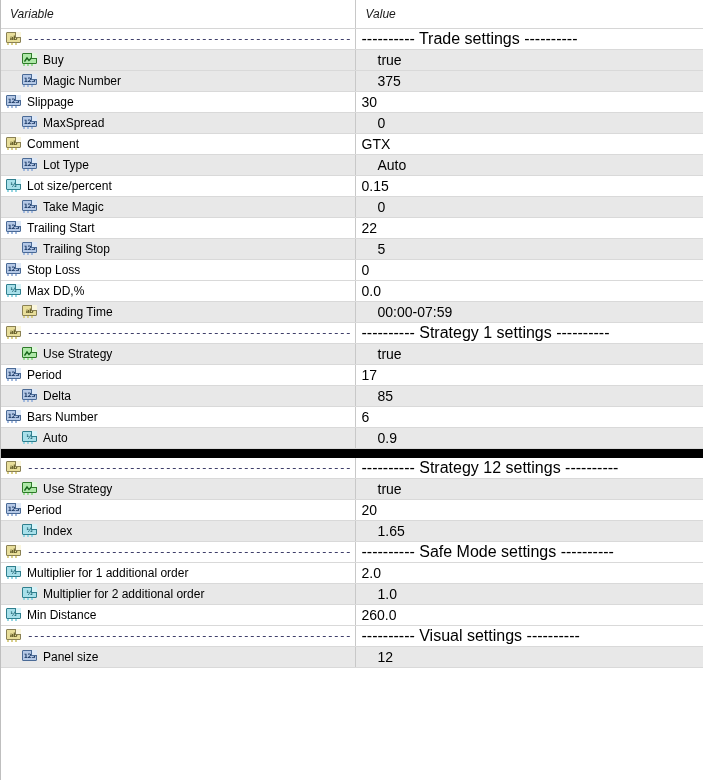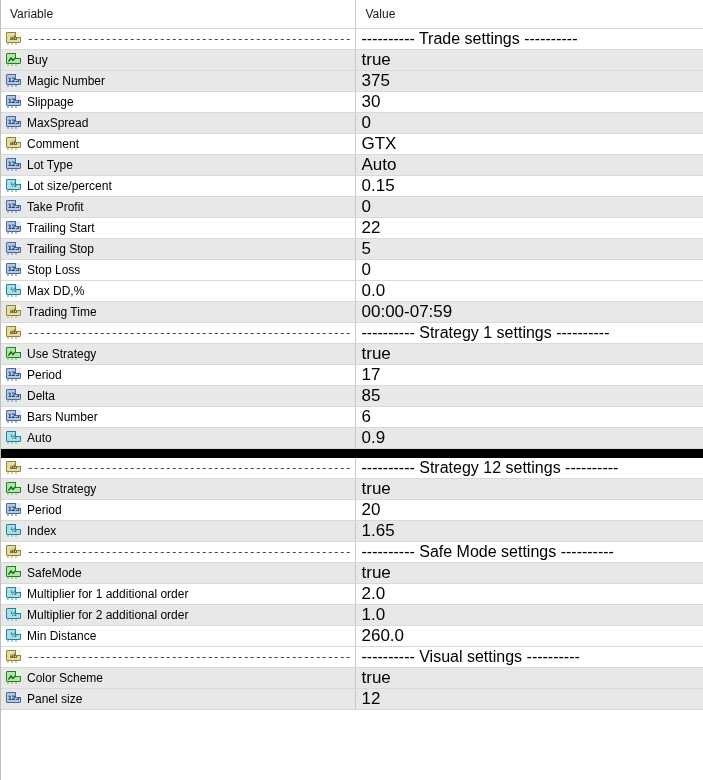--- a/index.html
+++ b/index.html
@@ -35,51 +35,52 @@
 
   .hdr-row td {
     height: 28px;
     background: #ffffff;
     border-right: 1px solid #c8c8c8;
     border-bottom: 1px solid #d6d6d6;
     padding: 0 0 0 10px;
     font-size: 12px;
     color: #1a1a1a;
     vertical-align: middle;
+    font-style: italic;
   }
   .hdr-row td.last { border-right: none; }
 
   .row td {
     height: 20px;
     padding: 0;
     vertical-align: middle;
     border-right: 1px solid #c8c8c8;
     border-bottom: 1px solid #d9d9d9;
     overflow: hidden;
     white-space: nowrap;
   }
   .row td.last { border-right: none; }
 
-  .row.alt td { background: #e8e8e8; }
+  .row.alt td { background: #e8e8e8; padding-left: 16px; }
   .row.plain td { background: #ffffff; }
 
   .cell-var {
     display: flex;
     align-items: center;
     height: 20px;
     padding-left: 6px;
     box-sizing: border-box;
   }
   .cell-val {
     display: block;
     height: 20px;
     line-height: 20px;
     padding-left: 6px;
     box-sizing: border-box;
-    font-size: 17px;
+    font-size: 14px;
   }
   .var-label {
     margin-left: 6px;
     font-size: 12px;
     line-height: 20px;
     color: #000;
   }
 
   
   .ico {
@@ -373,21 +374,21 @@
             <div class="cell-var">
               <span class="ico num">
                 <span class="body">123</span>
                 <span class="fold"></span>
                 <span class="tail">
                   <i></i>
                   <i></i>
                   <i></i>
                 </span>
               </span>
-              <span class="var-label">Take Profit</span>
+              <span class="var-label">Take Magic</span>
             </div>
           </td>
           <td class="last">
             <span class="cell-val">0</span>
           </td>
         </tr>
         <tr class="row plain">
           <td>
             <div class="cell-var">
               <span class="ico num">
@@ -695,43 +696,20 @@
                   <i></i>
                 </span>
               </span>
               <span class="var-label dashline">------------------------------------------------------</span>
             </div>
           </td>
           <td class="last">
             <span class="cell-val sectlabel">---------- Safe Mode settings ----------</span>
           </td>
         </tr>
-        <tr class="row alt">
-          <td>
-            <div class="cell-var">
-              <span class="ico bool">
-                <span class="body">
-                  <svg width="11" height="8" viewBox="0 0 11 8" aria-hidden="true">
-                    <polyline points="0.5,6.5 3,3 5,5.5 9.5,0.8" fill="none" stroke="#17641a" stroke-width="1.4"></polyline>
-                  </svg>
-                </span>
-                <span class="fold"></span>
-                <span class="tail">
-                  <i></i>
-                  <i></i>
-                  <i></i>
-                </span>
-              </span>
-              <span class="var-label">SafeMode</span>
-            </div>
-          </td>
-          <td class="last">
-            <span class="cell-val">true</span>
-          </td>
-        </tr>
         <tr class="row plain">
           <td>
             <div class="cell-var">
               <span class="ico dbl">
                 <span class="body">½</span>
                 <span class="fold"></span>
                 <span class="tail">
                   <i></i>
                   <i></i>
                   <i></i>
@@ -797,43 +775,20 @@
               <span class="var-label dashline">------------------------------------------------------</span>
             </div>
           </td>
           <td class="last">
             <span class="cell-val sectlabel">---------- Visual settings ----------</span>
           </td>
         </tr>
         <tr class="row alt">
           <td>
             <div class="cell-var">
-              <span class="ico bool">
-                <span class="body">
-                  <svg width="11" height="8" viewBox="0 0 11 8" aria-hidden="true">
-                    <polyline points="0.5,6.5 3,3 5,5.5 9.5,0.8" fill="none" stroke="#17641a" stroke-width="1.4"></polyline>
-                  </svg>
-                </span>
-                <span class="fold"></span>
-                <span class="tail">
-                  <i></i>
-                  <i></i>
-                  <i></i>
-                </span>
-              </span>
-              <span class="var-label">Color Scheme</span>
-            </div>
-          </td>
-          <td class="last">
-            <span class="cell-val">true</span>
-          </td>
-        </tr>
-        <tr class="row alt">
-          <td>
-            <div class="cell-var">
               <span class="ico num">
                 <span class="body">123</span>
                 <span class="fold"></span>
               </span>
               <span class="var-label">Panel size</span>
             </div>
           </td>
           <td class="last">
             <span class="cell-val">12</span>
           </td>

